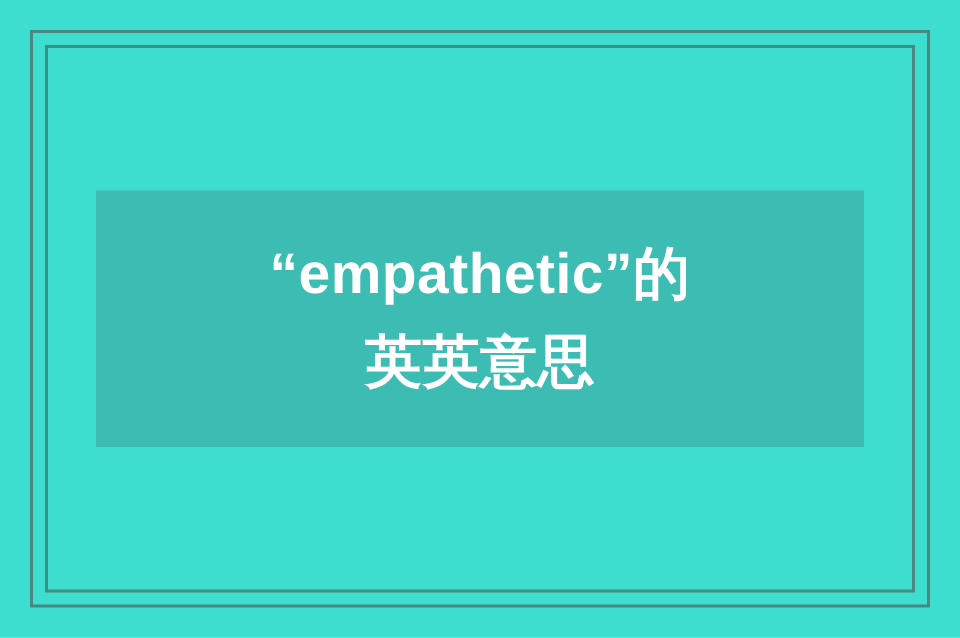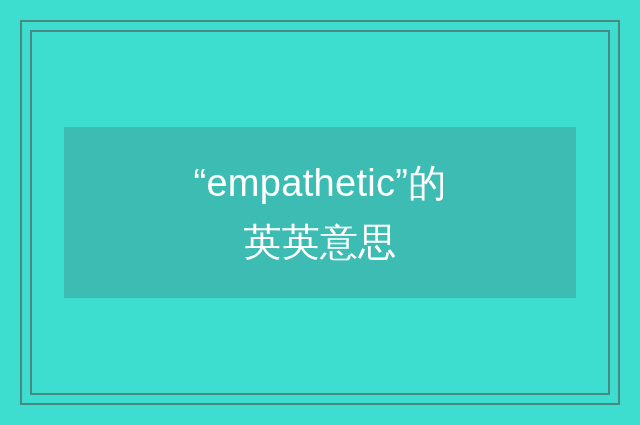--- a/index.html
+++ b/index.html
@@ -63,21 +63,21 @@
     justify-content: center;
     box-sizing: border-box;
     padding: 0 112px;
   }
 
   .title-text {
     margin: 0;
     color: #ffffff;
     font-family: "Liberation Sans", "DejaVu Sans", sans-serif;
     font-size: 38px;
-    font-weight: normal;
+    font-weight: bold;
     line-height: 1.55;
     text-align: center;
     letter-spacing: 0.3px;
     word-break: break-all;
     overflow-wrap: break-word;
   }
 </style>
 </head>
 <body>
 

